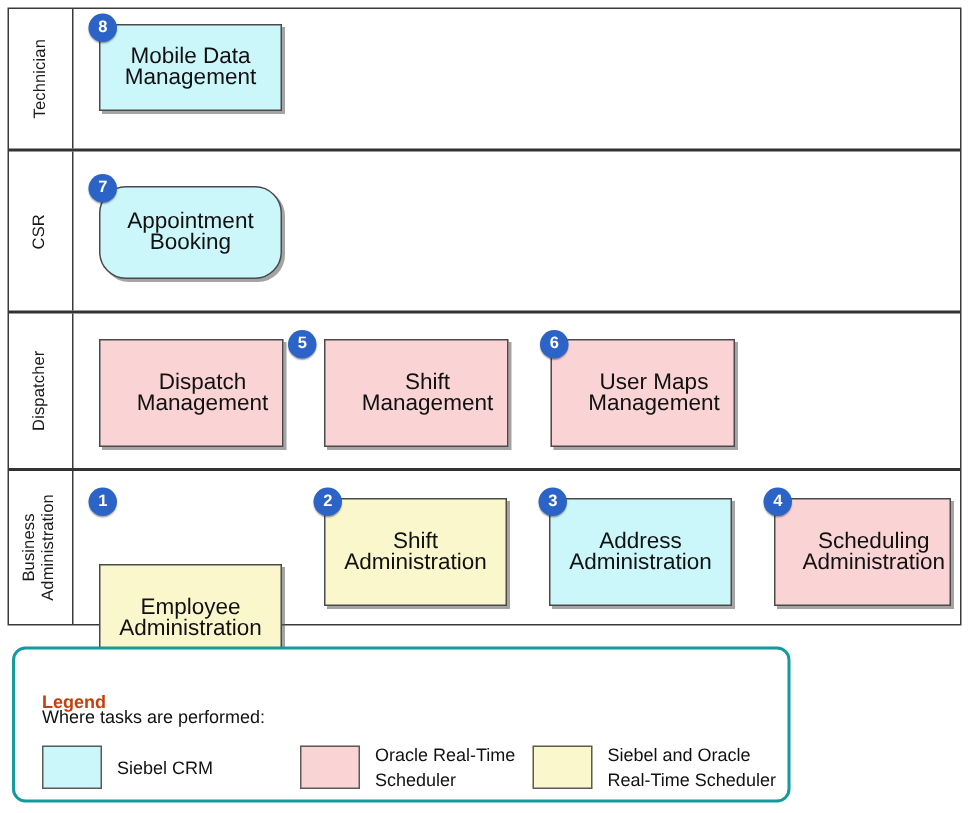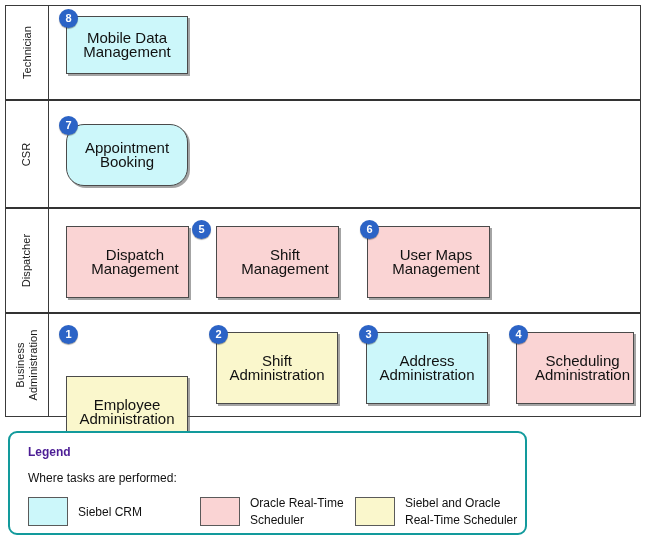--- a/index.html
+++ b/index.html
@@ -121,24 +121,24 @@
     width: 519px;
     height: 104px;
     box-sizing: border-box;
     border: 2px solid #129a9c;
     border-radius: 9px;
     background: #ffffff;
   }
   #legend-title {
     position: absolute;
     left: 18px;
-    top: 12px;
+    top: 28px;
     font-size: 12px;
     font-weight: bold;
-    color: #4c1d95;
+    color: #c2410c;
   }
   #legend-sub {
     position: absolute;
     left: 18px;
     top: 38px;
     font-size: 12px;
     color: #111111;
   }
   .legend-item {
     position: absolute;

